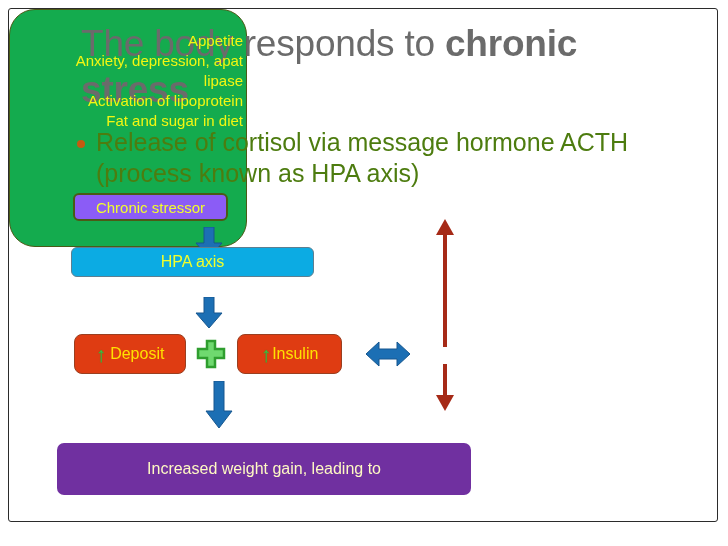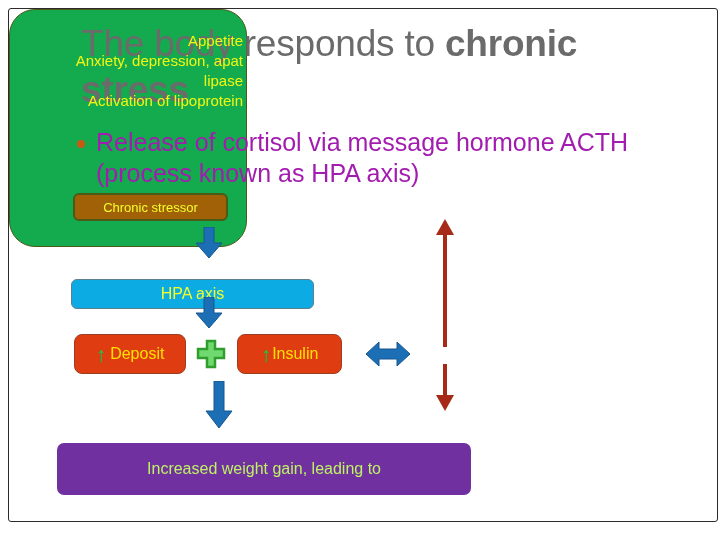--- a/index.html
+++ b/index.html
@@ -55,52 +55,52 @@
   #bullet-dot {
     width: 8px;
     height: 8px;
     border-radius: 50%;
     background: #c55a11;
     margin-top: 13px;
     margin-right: 11px;
     flex: 0 0 auto;
   }
   #bullet-text {
-    color: #a21caf;
+    color: #4d7c0f;
     font-size: 25px;
     line-height: 31px;
   }
 
   
   .flowbox {
     position: absolute;
     box-sizing: border-box;
     display: flex;
     align-items: center;
     justify-content: center;
     text-align: center;
   }
 
   
   #box-chronic-stressor {
     left: 64px;
     top: 184px;
     width: 155px;
     height: 28px;
-    background: #a16207;
+    background: #8b5cf6;
     border: 2px solid #4b5a16;
     border-radius: 6px;
     color: #f2ff2a;
-    font-size: 13px;
+    font-size: 15px;
   }
 
   
   #box-hpa-axis {
     left: 62px;
-    top: 270px;
+    top: 238px;
     width: 243px;
     height: 30px;
     background: #0cabe3;
     border: 1px solid #5d7f91;
     border-radius: 6px;
     color: #f2ff2a;
     font-size: 16px;
   }
 
   
@@ -137,21 +137,21 @@
   }
 
   
   #box-weight-gain {
     left: 48px;
     top: 434px;
     width: 414px;
     height: 52px;
     background: #7030a0;
     border-radius: 7px;
-    color: #bef264;
+    color: #fef9c3;
     font-size: 16px;
     line-height: 22px;
     flex-direction: column;
   }
 
   
   #box-consequences {
     left: 422px;
     top: 178px;
     width: 238px;
@@ -283,16 +283,17 @@
       <line x1="10" y1="0" x2="10" y2="34" stroke="#a62a17" stroke-width="4"></line>
       <polygon points="10,47 19,31 1,31" fill="#a62a17"></polygon>
     </svg>
   </div>
 
   <div id="consequences-text">
     <div>Appetite</div>
     <div>Anxiety, depression, apat</div>
     <div>lipase</div>
     <div>Activation of lipoprotein</div>
+    <div>Fat and sugar in diet</div>
     <span class="gap"></span>
   </div>
 
 </div>
 
 </body></html>

